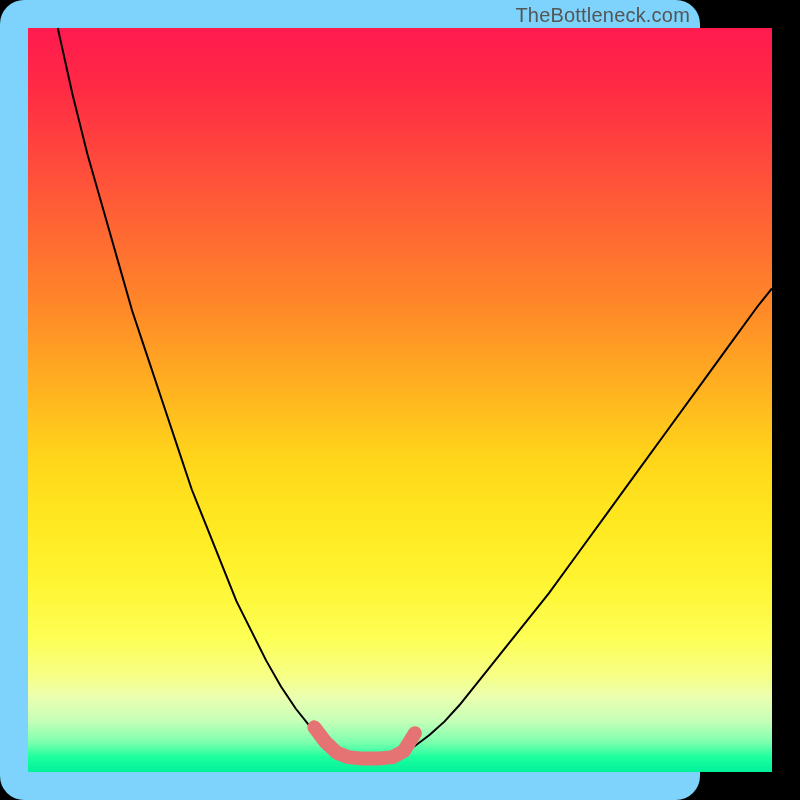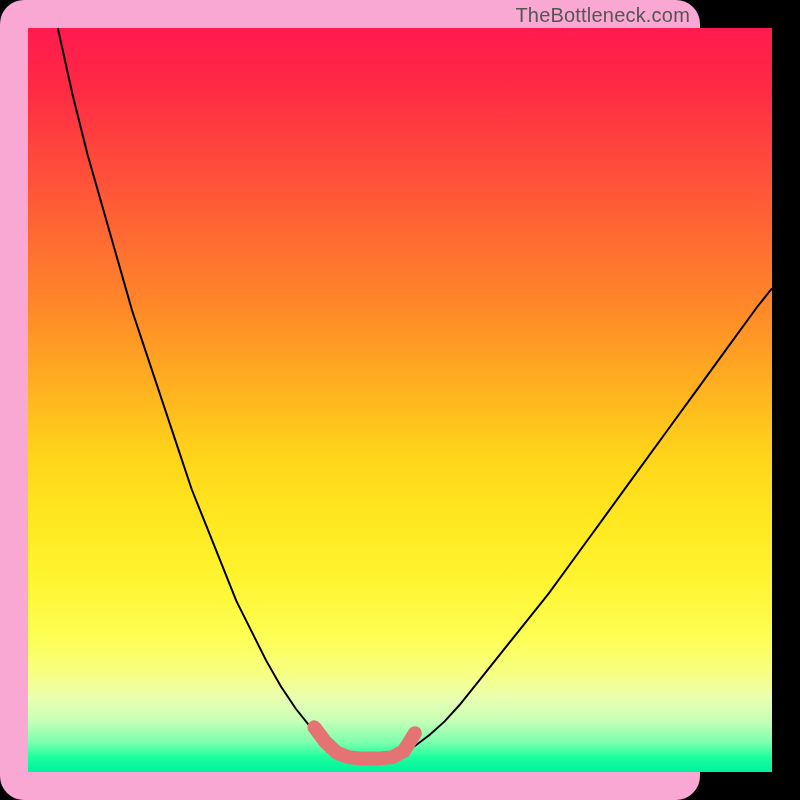--- a/index.html
+++ b/index.html
@@ -10,21 +10,21 @@
     background: #000;
     overflow: hidden;
     font-family: Arial, Helvetica, sans-serif;
   }
   .frame {
     position: absolute;
     top: 0;
     left: 0;
     width: 700px;
     height: 800px;
-    background: #f9a8d4;
+    background: #7dd3fc;
     border-radius: 24px;
   }
   .watermark {
     position: absolute;
     top: 4px;
     right: 10px;
     color: #555;
     font-size: 20px;
     font-weight: 500;
     letter-spacing: 0.2px;

